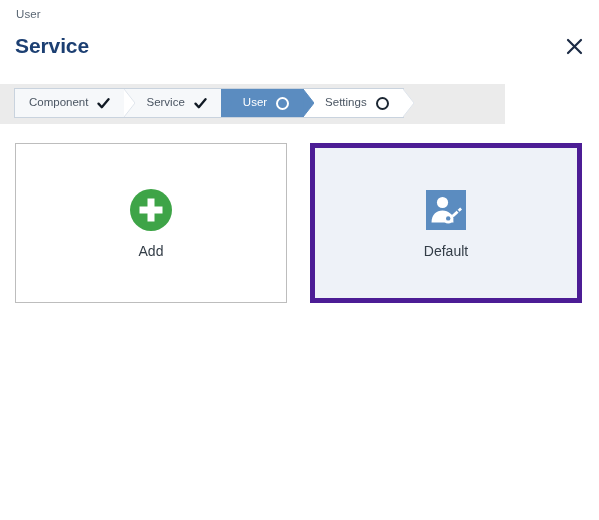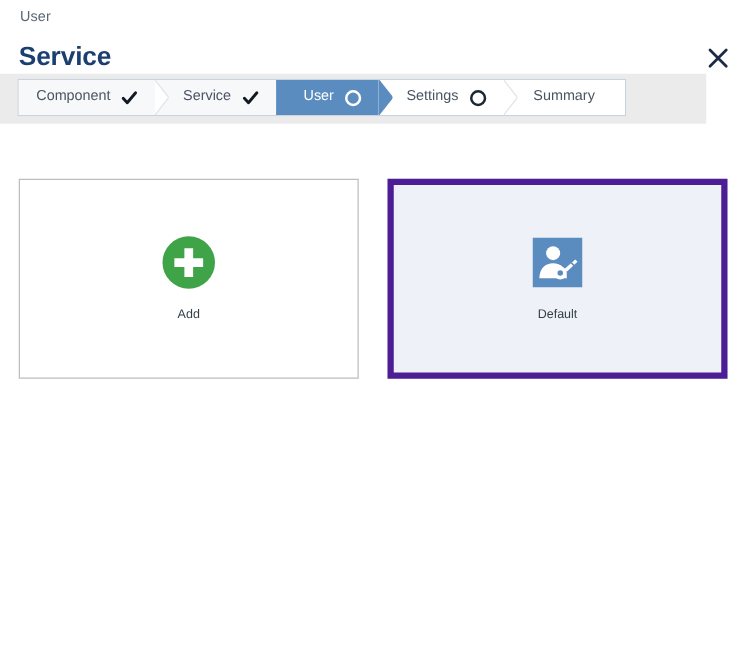--- a/index.html
+++ b/index.html
@@ -53,22 +53,22 @@
     display: flex;
     align-items: center;
     justify-content: center;
   }
   .close-btn svg { display: block; }
 
   
   .wizard-strip {
     position: absolute;
     left: 0;
-    top: 59px;
-    width: 565px;
+    top: 84px;
+    width: 505px;
     height: 40px;
     background: #ebebeb;
     box-sizing: border-box;
     padding-left: 36px;
   }
   .wizard {
     position: absolute;
     left: 14px;
     top: 4px;
     height: 30px;
@@ -158,21 +158,21 @@
   }
   .card-icon {
     width: 44px;
     height: 44px;
     display: flex;
     align-items: center;
     justify-content: center;
   }
   .card-label {
     margin-top: 12px;
-    font-size: 10px;
+    font-size: 14px;
     color: #333d47;
     line-height: 15px;
     text-align: center;
   }
   .spacer-card {
     width: 272px;
     height: 160px;
     visibility: hidden;
   }
   .plus-circle { display: block; }
@@ -237,23 +237,20 @@
     <div class="step plain" style="padding-left:22px;">
       <span class="step-label">Settings</span>
       <span class="ring"></span>
       <span class="wedge">
         <svg width="11" height="28" viewBox="0 0 11 28" aria-hidden="true">
           <path d="M0 0 L11 14 L0 28" fill="#ffffff" stroke="#dfe5ec" stroke-width="1"></path>
         </svg>
       </span>
     </div>
 
-    <div class="step plain" style="padding-left:24px; padding-right:24px;">
-      <span class="step-label">Summary</span>
-    </div>
 
   </div>
 </div>
 
 <div class="cards">
 
   <div class="card-row">
 
     <div class="card">
       <div class="card-icon">

